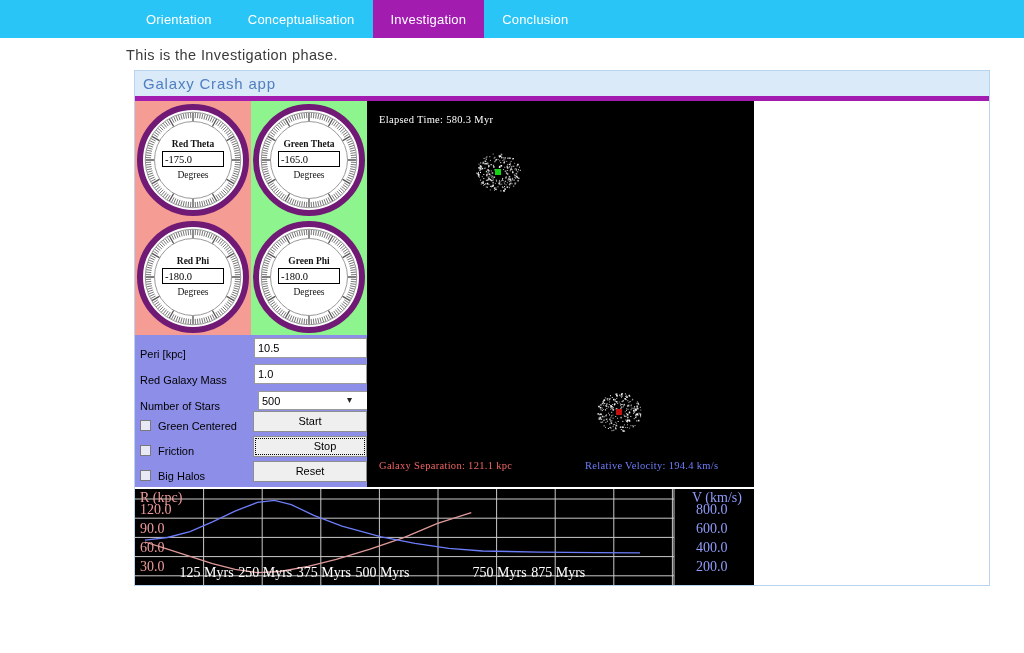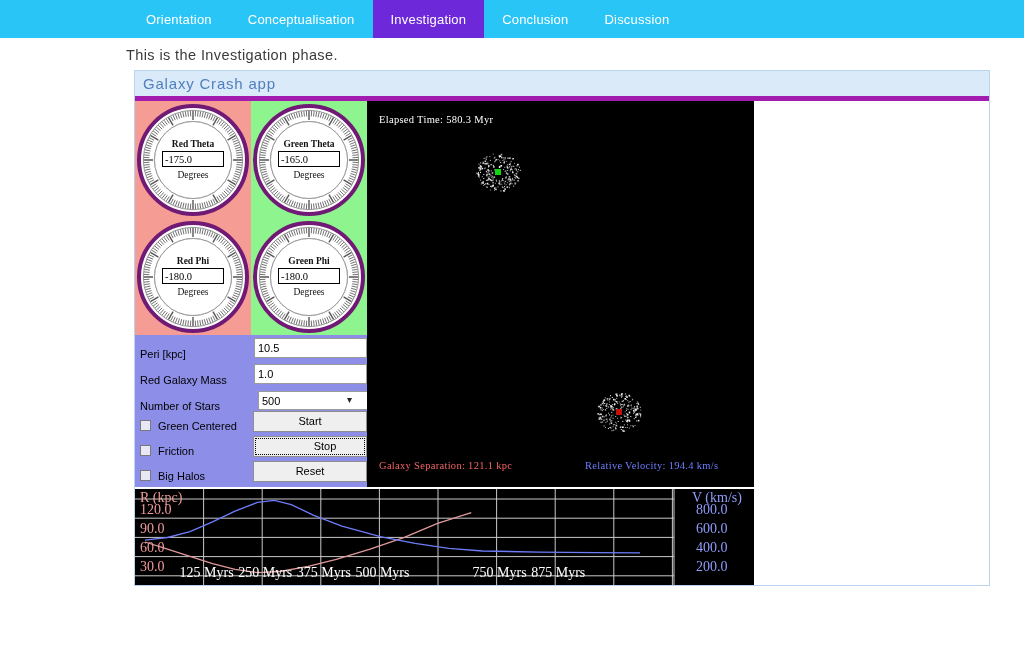--- a/index.html
+++ b/index.html
@@ -29,21 +29,21 @@
     display: flex;
     align-items: center;
     padding: 0 18px;
     color: #ffffff;
     font-size: 13px;
     letter-spacing: .2px;
     cursor: pointer;
     white-space: nowrap;
   }
   .nav-tab.active {
-    background: #6d28d9;
+    background: #a21caf;
   }
 
   
   #phase-text {
     margin: 9px 0 0 126px;
     font-size: 14.5px;
     color: #3b3b3b;
     letter-spacing: .4px;
   }
 
@@ -103,21 +103,21 @@
 
   .dial {
     position: absolute;
     left: 50%;
     top: 50%;
     transform: translate(-50%, -50%);
     width: 112px;
     height: 112px;
     border-radius: 50%;
     background: #ffffff;
-    border: 4px solid #701a75;
+    border: 6px solid #701a75;
     box-sizing: border-box;
     overflow: hidden;
   }
   .dial-ticks {
     position: absolute;
     left: 0; top: 0;
     width: 100%; height: 100%;
   }
   .dial-inner {
     position: absolute;
@@ -350,23 +350,20 @@
     <span>Orientation</span>
   </div>
   <div class="nav-tab">
     <span>Conceptualisation</span>
   </div>
   <div class="nav-tab active">
     <span>Investigation</span>
   </div>
   <div class="nav-tab">
     <span>Conclusion</span>
-  </div>
-  <div class="nav-tab">
-    <span>Discussion</span>
   </div>
 </div>
 
 <div id="phase-text">This is the Investigation phase.</div>
 
 <div id="app-panel">
 
   <div id="app-panel-header">
     <span id="app-panel-title">Galaxy Crash app</span>
   </div>

